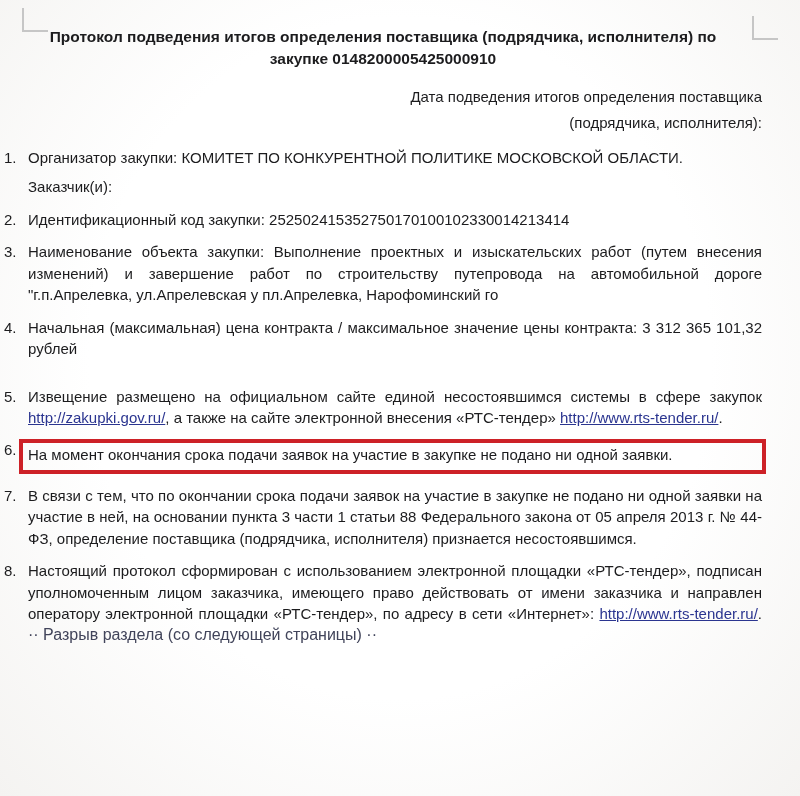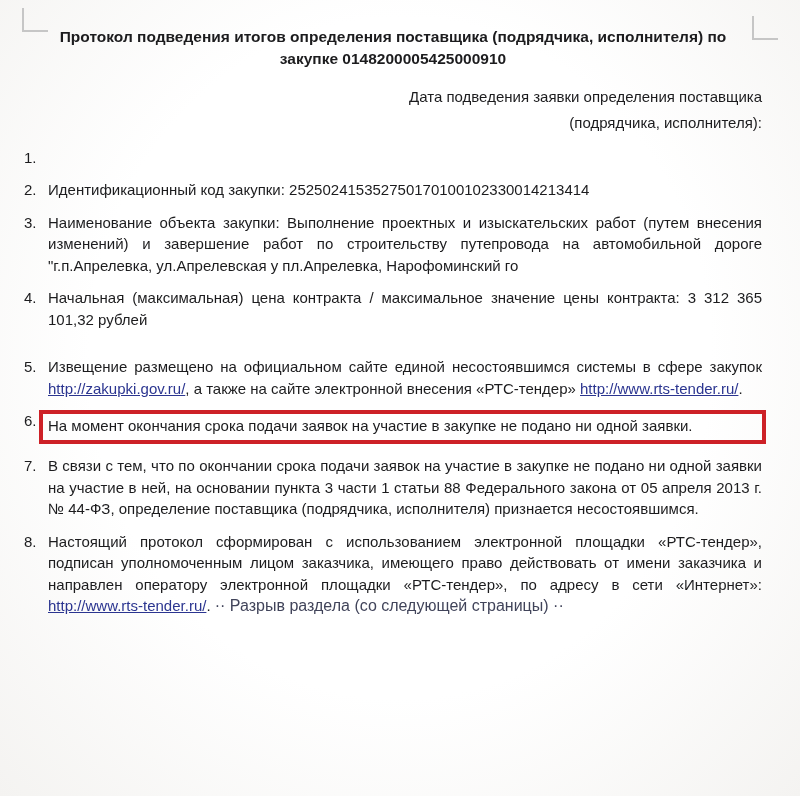--- a/index.html
+++ b/index.html
@@ -8,21 +8,21 @@
     font-family: "Liberation Sans", "DejaVu Sans", sans-serif;
     background: #fdfdfc;
   }
   .page {
     position: relative;
     width: 800px;
     height: 796px;
     overflow: hidden;
     color: #1c1c1e;
     background: radial-gradient(ellipse at 50% 45%, #ffffff 55%, #f4f3f1 100%);
-    padding: 26px 38px 10px 24px;
+    padding: 26px 38px 10px 4px;
   }
   
   .mark {
     position: absolute;
     width: 26px; height: 24px;
     border-left: 2px solid #c6c6c6;
     border-bottom: 2px solid #c6c6c6;
   }
   .mark-tl { left: 22px; top: 8px; }
   .mark-tr { left: 752px; top: 16px; }
@@ -76,28 +76,30 @@
 </head>
 <body>
 
 <div class="page">
   <div class="mark mark-tl"></div>
   <div class="mark mark-tr"></div>
 
   <div class="title">Протокол подведения итогов определения поставщика (подрядчика, исполнителя) по закупке 0148200005425000910</div>
 
   <div class="date-block">
-    <div>Дата подведения заявки определения поставщика (подрядчика, исполнителя):</div>
+    <div>Дата подведения итогов определения поставщика (подрядчика, исполнителя):</div>
   </div>
 
   <div class="items">
 
     <div class="item">
       <span class="num">1.</span>
       <div class="content">
+        <p class="gap-below">Организатор закупки: КОМИТЕТ ПО КОНКУРЕНТНОЙ ПОЛИТИКЕ МОСКОВСКОЙ ОБЛАСТИ.</p>
+        <p>Заказчик(и):</p>
       </div>
     </div>
 
     <div class="item">
       <span class="num">2.</span>
       <div class="content">
         <p>Идентификационный код закупки: 252502415352750170100102330014213414</p>
       </div>
     </div>
 

